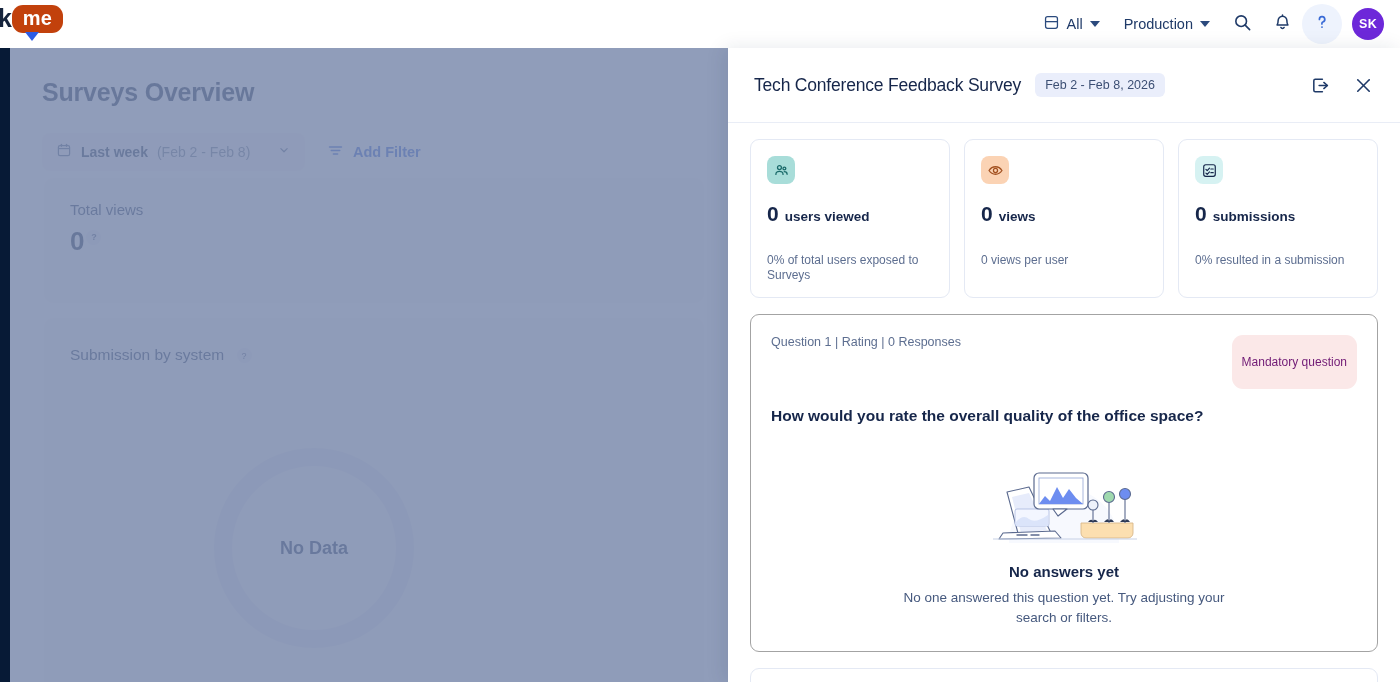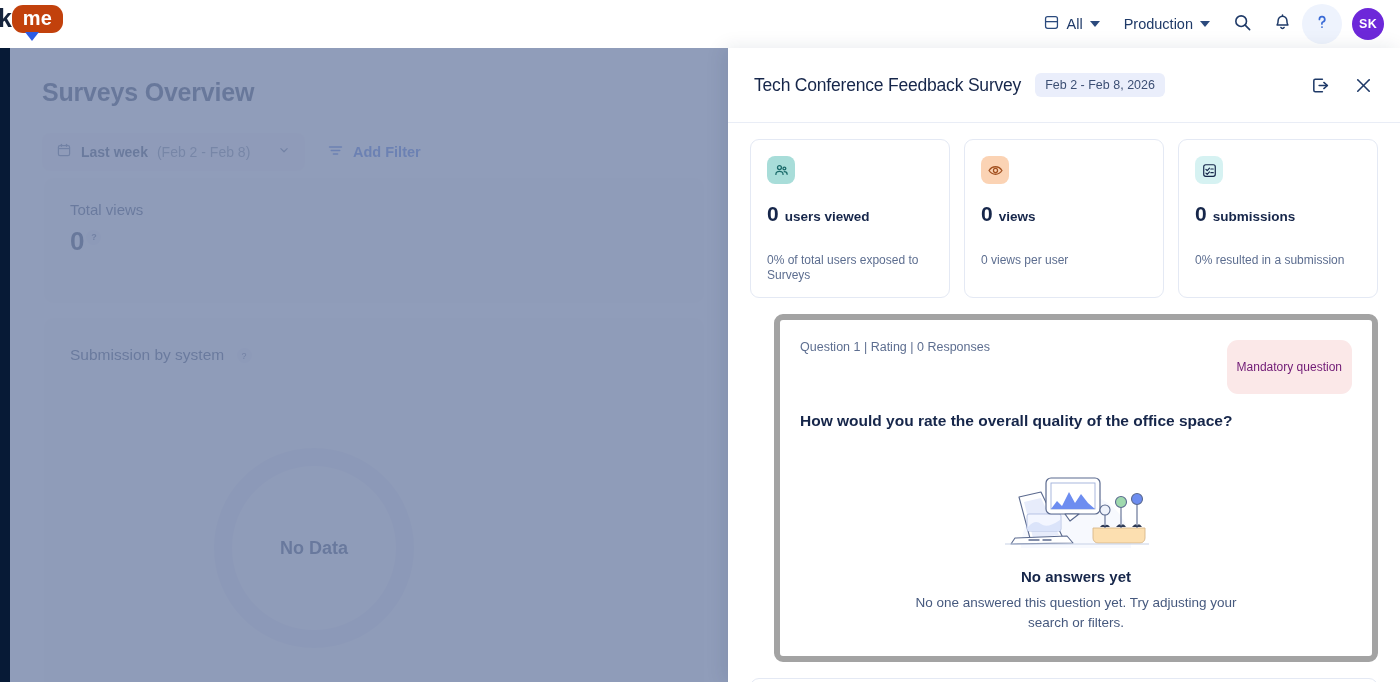--- a/index.html
+++ b/index.html
@@ -101,21 +101,21 @@
   .stats { display:flex; gap:14px; }
   .stat {
     flex:1; border:1px solid #e4e9f4; border-radius:9px; padding:16px 16px 14px 16px;
     min-height:134px;
   }
   .stat-ico { width:28px;height:28px;border-radius:8px;display:flex;align-items:center;justify-content:center; }
   .stat-num { margin-top:18px; font-size:21px; font-weight:700; color:#16264a; display:flex; align-items:baseline; gap:6px; }
   .stat-num .unit { font-size:13.5px; font-weight:700; color:#16264a; }
   .stat-sub { margin-top:27px; font-size:12px; color:#5d6e90; line-height:1.25; }
 
-  .qcard { margin-top:16px; border:6px solid #a3a3a3; border-radius:9px; padding:20px 20px 24px 20px;margin-left:24px; }
+  .qcard { margin-top:16px; border:1px solid #a3a3a3; border-radius:9px; padding:20px 20px 24px 20px; }
   .qhead { display:flex; align-items:flex-start; }
   .qmeta { font-size:12.5px; color:#5d6e90; }
   .mandatory { margin-left:auto; background:#fbe8e8; color:#701a75; font-size:12px; border-radius:11px; padding:20px 10px; }
   .qtext { margin-top:18px; font-size:15.5px; font-weight:700; color:#16264a; }
 
   .empty { margin-top:22px; display:flex; flex-direction:column; align-items:center; }
   .empty-t { margin-top:12px; font-size:15px; font-weight:700; color:#16264a; }
   .empty-s { margin-top:8px; font-size:13.5px; color:#46597e; text-align:center; line-height:1.45; width:345px; }
 
   .qcard2 { margin-top:16px; border:1px solid #e4e9f4; border-radius:9px; height:60px; }

